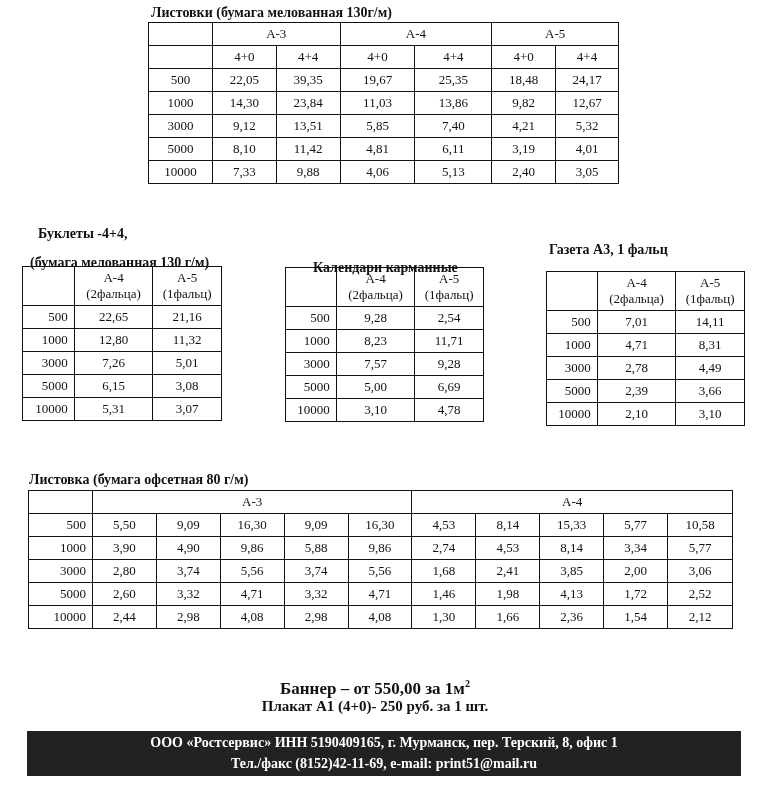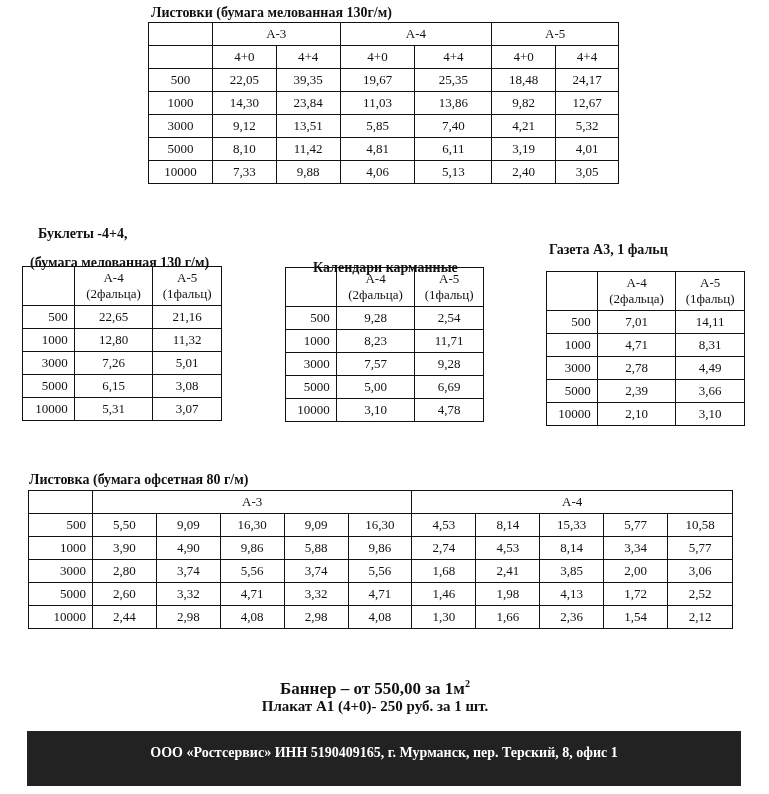--- a/index.html
+++ b/index.html
@@ -5,21 +5,21 @@
   html, body { margin:0; padding:0; background:#ffffff; }
   body { width:769px; height:794px; position:relative; overflow:hidden;
          font-family:"Liberation Serif", "DejaVu Serif", serif; color:#111; }
   .title { position:absolute; font-weight:bold; font-size:14px; line-height:17px; white-space:nowrap; }
   table { position:absolute; border-collapse:collapse; font-size:13px; }
   td { border:1px solid #111; text-align:center; padding:0; height:22px; line-height:16px; }
   td.q { text-align:right; padding-right:6px; }
   td.hdr2 { line-height:16px; height:38px; }
   .banner { position:absolute; left:0; width:750px; text-align:center; font-weight:bold; }
   .footer { position:absolute; left:27px; top:731px; width:714px; height:44px; background:#222222; color:#fff;
-            font-weight:bold; font-size:14px; text-align:center; line-height:21px; padding-top:11px; }
+            font-weight:bold; font-size:14px; text-align:center; line-height:21px; padding-top:1px; }
   sup { font-size:10px; }
 </style>
 </head>
 <body>
 
 <div class="title" style="left:151px; top:4px;">Листовки (бумага мелованная 130г/м)</div>
 <table style="left:148px; top:22px; width:471px;">
   <colgroup>
       <col style="width:64px">
       <col style="width:64px">
@@ -304,13 +304,14 @@
     <td>2,12</td>
   </tr>
 </tbody>
   </table>
 
 <div class="banner" style="top:674px; font-size:17px; line-height:20px;"><span>Баннер – от 550,00 за 1м</span><sup>2</sup></div>
 <div class="banner" style="top:697px; font-size:15px; line-height:18px;">Плакат А1 (4+0)- 250 руб. за 1 шт.</div>
 
 <div class="footer">
   <div>ООО «Ростсервис» ИНН 5190409165, г. Мурманск, пер. Терский, 8, офис 1</div>
+  <div>Тел./факс (8152)42-11-69, e-mail:  print51@mail.ru</div>
 </div>
 
 </body></html>

